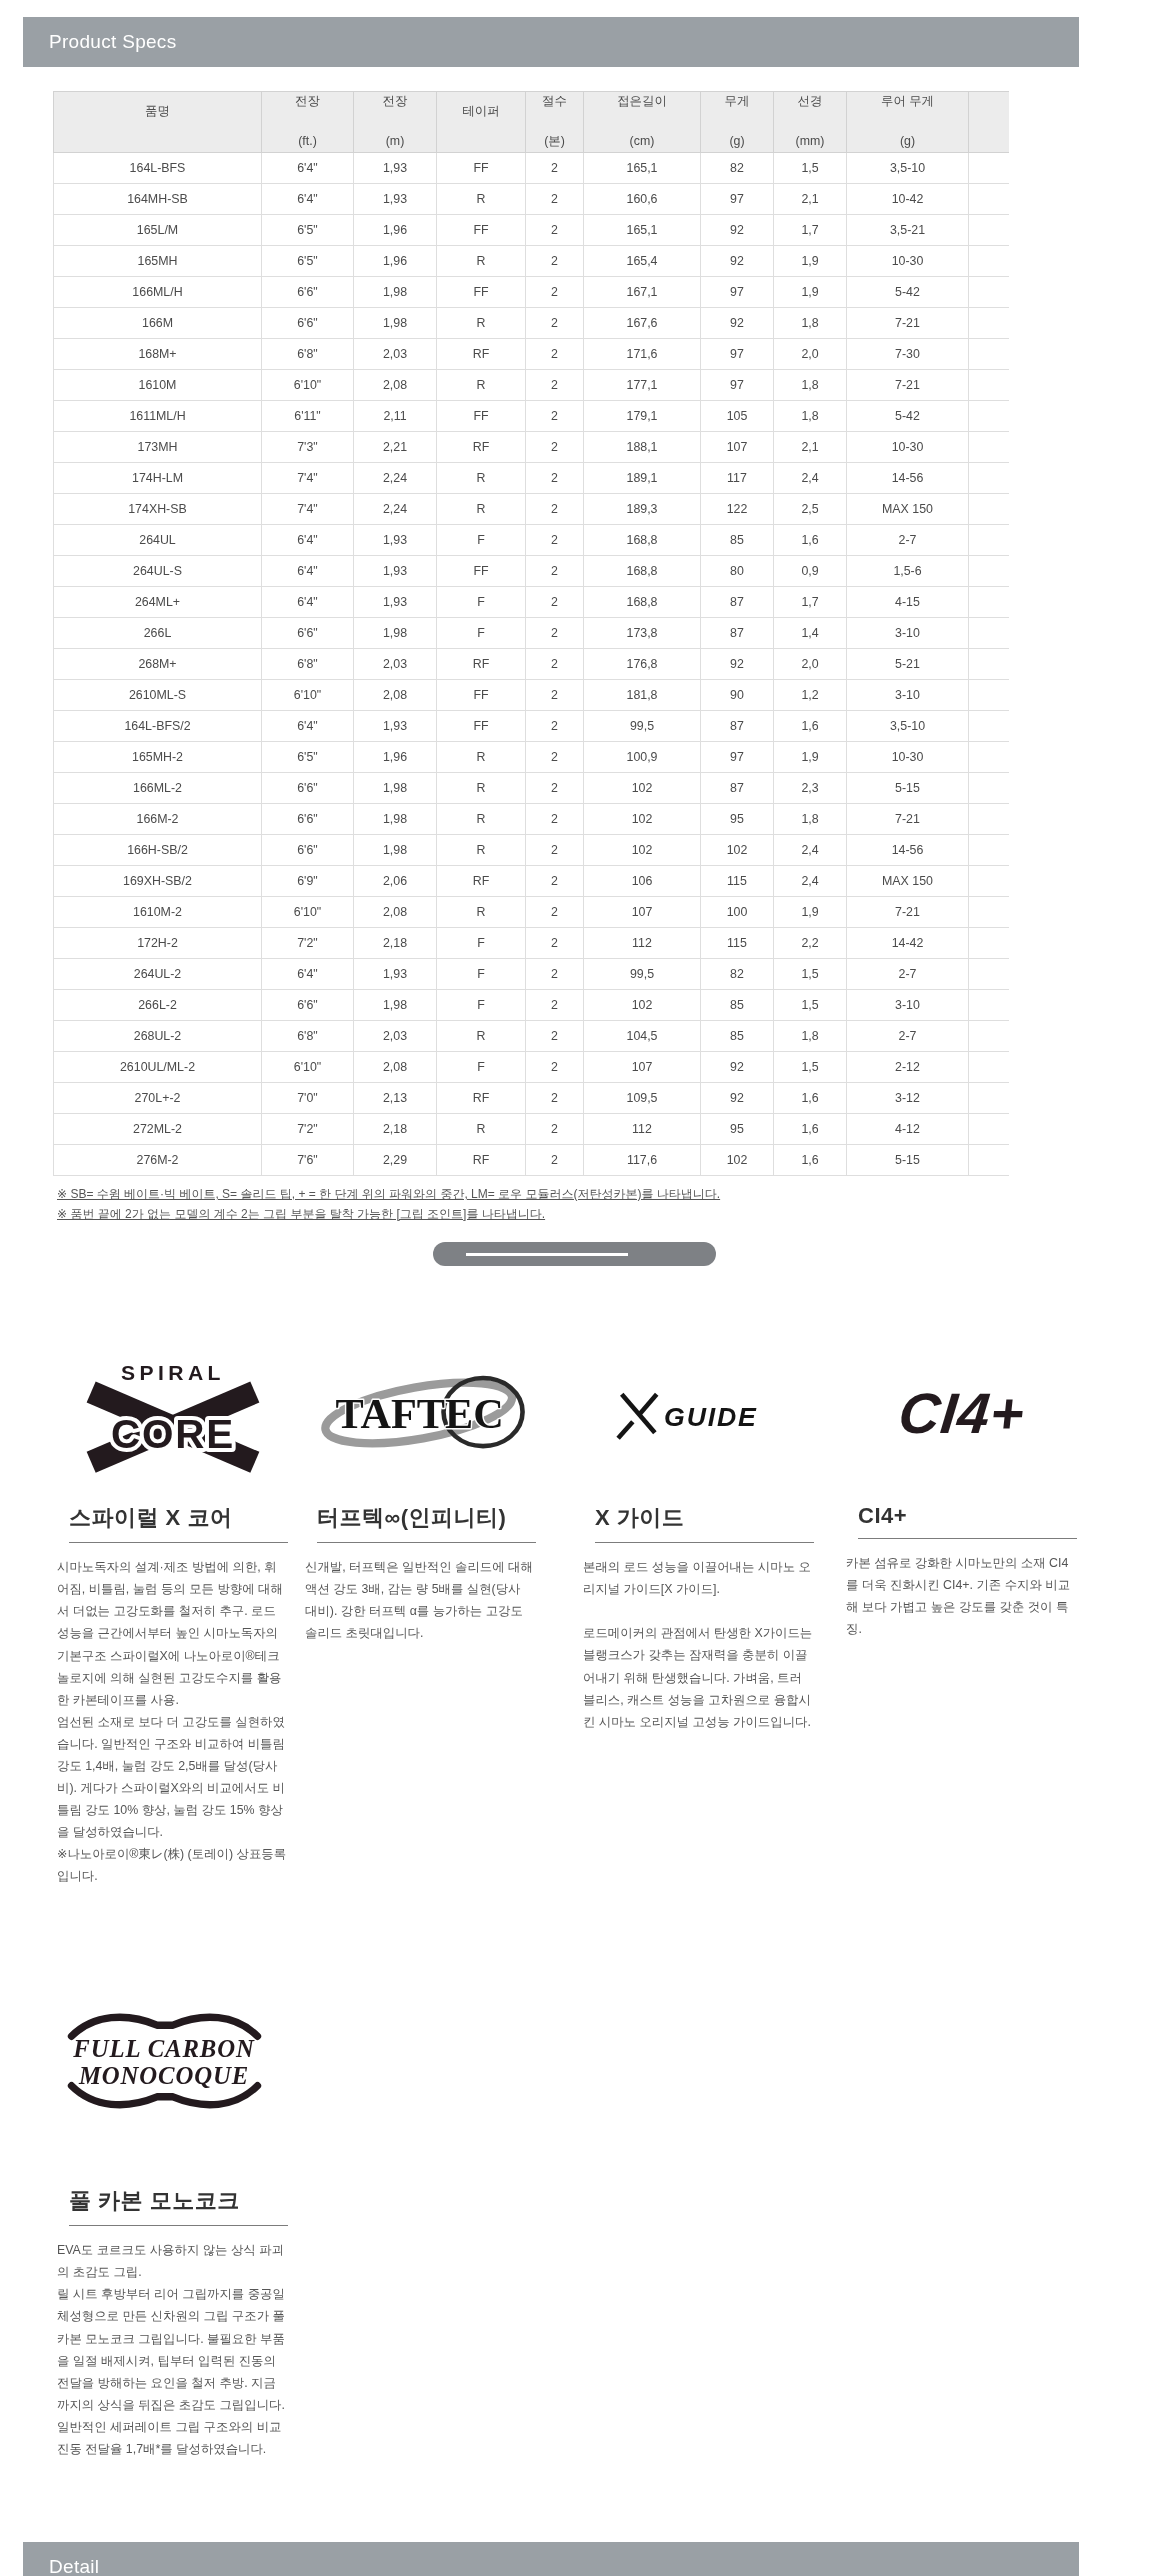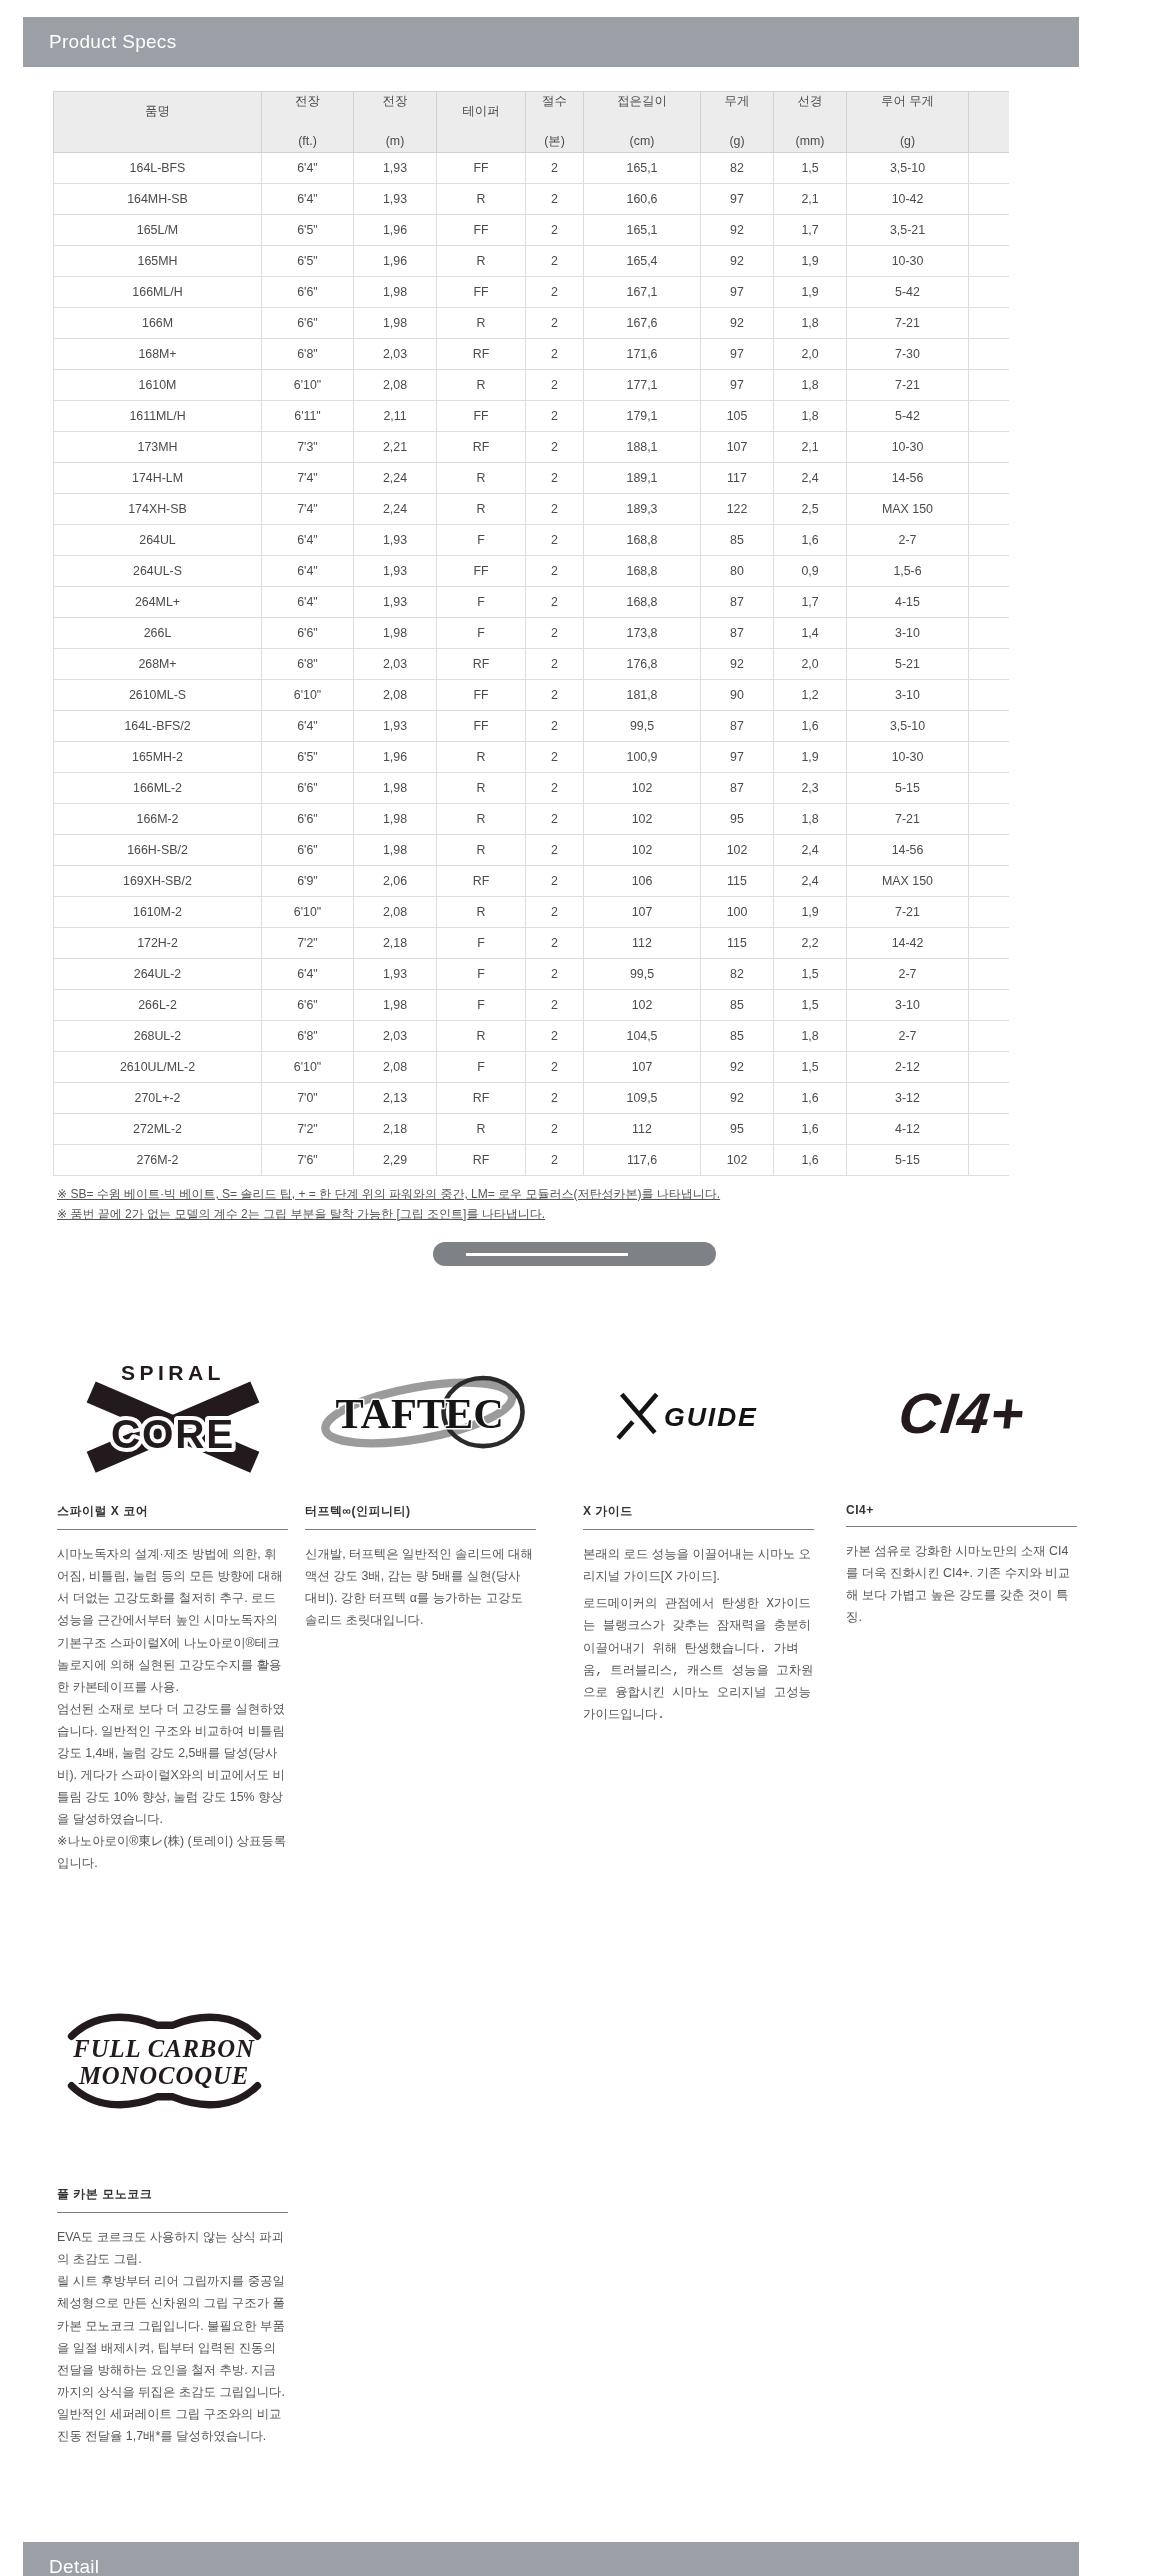--- a/index.html
+++ b/index.html
@@ -35,25 +35,25 @@
   .hscroll {
     position:absolute; left:433px; top:1242px; width:283px; height:24px;
     background:#7e8185; border-radius:12px; cursor:pointer;
   }
   .hscroll .stripe { position:absolute; left:33px; top:11px; width:162px; height:2.8px; background:#fff; }
 
   
   .feature { position:absolute; top:1349px; width:231px; }
   .feature .logo-box { height:128px; display:flex; align-items:center; justify-content:center; margin-bottom:26px; }
   .feature h3, .mono h3 {
-    font-size:12px; font-weight:700; color:#333; padding-bottom:9.2px;
-    border-bottom:0.9px solid #7c7c7c; margin-bottom:13px; letter-spacing:0.5px;
+    font-size:22px; font-weight:700; color:#333; padding-bottom:9.2px;
+    border-bottom:0.9px solid #7c7c7c; margin-bottom:13px; letter-spacing:0.5px;margin-left:12px;
   }
   .feature p, .mono p { font-size:12.4px; line-height:1.78; color:#555; margin:0; }
-  .feature.gapped p + p { margin-top:6px;font-family:Liberation Mono, monospace; }
+  .feature.gapped p + p { margin-top:22px; }
   #feat1 { left:57px; } #feat2 { left:305px; } #feat3 { left:583px; } #feat4 { left:846px; }
 
   .ci4-logo {
     font-size:57px; font-weight:700; font-style:italic; color:#231a1e;
     transform:skewX(-6deg); letter-spacing:0.9px;
   }
 
   
   .mono { position:absolute; left:57px; top:2005px; width:231px; }
   .mono .logo-box { margin:0 0 66px 9.2px; }

